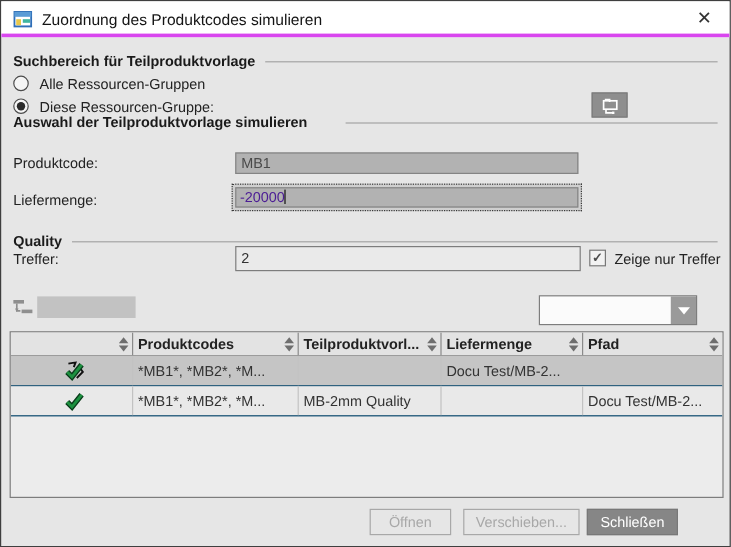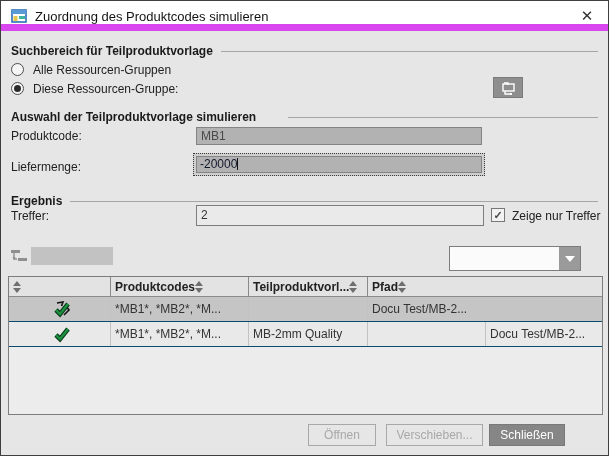--- a/index.html
+++ b/index.html
@@ -4,62 +4,62 @@
 <style>
   * { margin:0; padding:0; box-sizing:border-box; }
   body { font-family:"Liberation Sans", sans-serif; background:#d0d0d0; }
   .dialog {
     position:relative; width:609px; height:456px;
     background:#e6e6e6; border:1px solid #3f3f3f; overflow:hidden;
     font-size:12px; color:#222;
   }
   
   .titlebar { position:absolute; left:0; top:0; width:100%; height:30px;
-    background:#ffffff; border-bottom:7px solid #d946ef; }
+    background:#ffffff; border-bottom:3px solid #d946ef; }
   .app-icon { position:absolute; left:10px; top:7px; width:16px; height:16px; }
   .title-text { position:absolute; left:34px; top:8px; font-size:13px; color:#141414; }
   .close-btn { position:absolute; right:10px; top:5px; width:22px; height:20px;
     text-align:center; line-height:20px; font-size:15px; color:#333; cursor:pointer; }
   
   .section { position:absolute; left:10px; right:10px; display:flex; align-items:center; }
   .section .sec-title { font-weight:bold; color:#1a1a1a; white-space:nowrap; }
   .section .rule { flex:1; height:1px; background:#a5a5a5; margin-left:8px; }
   
   .lbl { position:absolute; left:10px; color:#222; }
   .radio { position:absolute; left:10px; width:13px; height:13px; border-radius:50%;
     border:1px solid #4c4c4c; background:#f5f5f5; }
   .radio.sel::after { content:""; position:absolute; left:2px; top:2px; width:7px; height:7px;
     border-radius:50%; background:#2b2b2b; }
   .radio-lbl { position:absolute; left:32px; }
   .field { position:absolute; background:#b2b2b2; border:1px solid #848484;
     color:#4a4a4a; padding-left:4px; overflow:hidden; white-space:nowrap; }
   .field.lite { background:#eaeaea; border-color:#7d7d7d; color:#333; }
   .focus-wrap { position:absolute; border:1px dotted #3a3a3a; padding:2px; background:#cfcfcf; }
   .focus-wrap .inner { width:100%; height:17px; background:#b2b2b2; border:1px solid #848484;
-    color:#0f172a; padding-left:3px; line-height:15px; white-space:nowrap; }
+    color:#4c1d95; padding-left:3px; line-height:15px; white-space:nowrap; }
   .caret { display:inline-block; width:1px; height:12px; background:#111; vertical-align:-2px; }
   .icon-btn { position:absolute; background:#8e8e8e; border:1px solid #7b7b7b;
     display:flex; align-items:center; justify-content:center; cursor:pointer; }
   .checkbox { position:absolute; width:14px; height:14px; background:#f2f2f2;
     border:1px solid #777; text-align:center; line-height:13px; font-size:11px;
     color:#4d4d4d; font-weight:bold; }
   .combo { position:absolute; background:#fbfbfb; border:1px solid #7d7d7d; }
   .combo .arrow-box { position:absolute; right:0; top:0; bottom:0; width:21px; background:#9a9a9a;
     display:flex; align-items:center; justify-content:center; }
   .combo .arrow-box::after { content:""; width:0; height:0;
     border-left:5px solid transparent; border-right:5px solid transparent;
     border-top:6px solid #fff; }
   .mini-field { position:absolute; background:#c2c2c2; }
   
   .tbl { position:absolute; left:7px; top:275px; width:595px; height:139px;
     border:1px solid #7d7d7d; background:#ececec; overflow:hidden; }
   .tr { display:grid; grid-template-columns:102px 138px 119px 118px 1fr; }
   .tr.head { height:20px; background:#e3e3e3; border-bottom:1px solid #8a8a8a; }
   .tr.head .td { border-right:1px solid #8a8a8a; font-weight:bold;
-    display:flex; align-items:center; justify-content:flex-start; padding:0 3px 0 4px; }
+    display:flex; align-items:center; justify-content:space-between; padding:0 3px 0 4px; }
   .tr.row { height:25px; border-bottom:1px solid #0c4a6e; }
   .tr.row .td { border-right:1px solid #c2c2c2; display:flex; align-items:center;
     padding-left:4px; overflow:hidden; white-space:nowrap; color:#333; }
   .tr .td:last-child { border-right:none; }
   .tr.row.sel { background:#c5c5c5; }
   .tr.row.alt { background:#e9e9e9; }
   .td.icon-cell { justify-content:center; padding-left:0; }
   .sort { display:inline-flex; flex-direction:column; gap:2px; }
   .sort i { display:block; width:0; height:0;
     border-left:4px solid transparent; border-right:4px solid transparent; }
@@ -102,35 +102,35 @@
 
   <div class="icon-btn" style="left:492px; top:76px; width:30px; height:21px;">
     <svg width="18" height="16" viewBox="0 0 18 16">
       <path d="M5 3 h4 v2" fill="none" stroke="#ffffff" stroke-width="1.4"></path>
       <rect x="4" y="4" width="11" height="7" fill="none" stroke="#ffffff" stroke-width="1.4"></rect>
       <path d="M6 11 v3 h6" fill="none" stroke="#ffffff" stroke-width="1.4"></path>
       <rect x="11" y="13" width="2" height="2" fill="#ffffff"></rect>
     </svg>
   </div>
 
-  <div class="section" style="top:109px;gap:24px;">
+  <div class="section" style="top:94px;gap:24px;">
     <span class="sec-title">Auswahl der Teilproduktvorlage simulieren</span>
     <span class="rule"></span>
   </div>
 
   <span class="lbl" style="top:128px;">Produktcode:</span>
   <div class="field" style="left:195px; top:126px; width:286px; height:18px; line-height:16px;">MB1</div>
 
   <span class="lbl" style="top:159px;">Liefermenge:</span>
   <div class="focus-wrap" style="left:192px; top:152px; width:292px;">
     <div class="inner"><span>-20000</span><span class="caret"></span></div>
   </div>
 
   <div class="section" style="top:193px;">
-    <span class="sec-title">Ergebnis</span>
+    <span class="sec-title">Quality</span>
     <span class="rule"></span>
   </div>
 
   <span class="lbl" style="top:208px;">Treffer:</span>
   <div class="field lite" style="left:195px; top:204px; width:288px; height:21px; line-height:19px;">2</div>
 
   <span class="checkbox" style="left:490px; top:207px;">✓</span>
   <span class="lbl" style="left:511px; top:208px;">Zeige nur Treffer</span>
 
   <span style="position:absolute; left:10px; top:248px;">
@@ -164,20 +164,27 @@
           </span>
       </div>
       <div class="td">
         <span>Teilproduktvorl...</span>
         <span class="sort">
             <i class="up"></i>
             <i class="dn"></i>
           </span>
       </div>
       <div class="td">
+        <span>Liefermenge</span>
+        <span class="sort">
+            <i class="up"></i>
+            <i class="dn"></i>
+          </span>
+      </div>
+      <div class="td">
         <span>Pfad</span>
         <span class="sort">
             <i class="up"></i>
             <i class="dn"></i>
           </span>
       </div>
     </div>
 
     <div class="tr row sel">
       <div class="td icon-cell">

